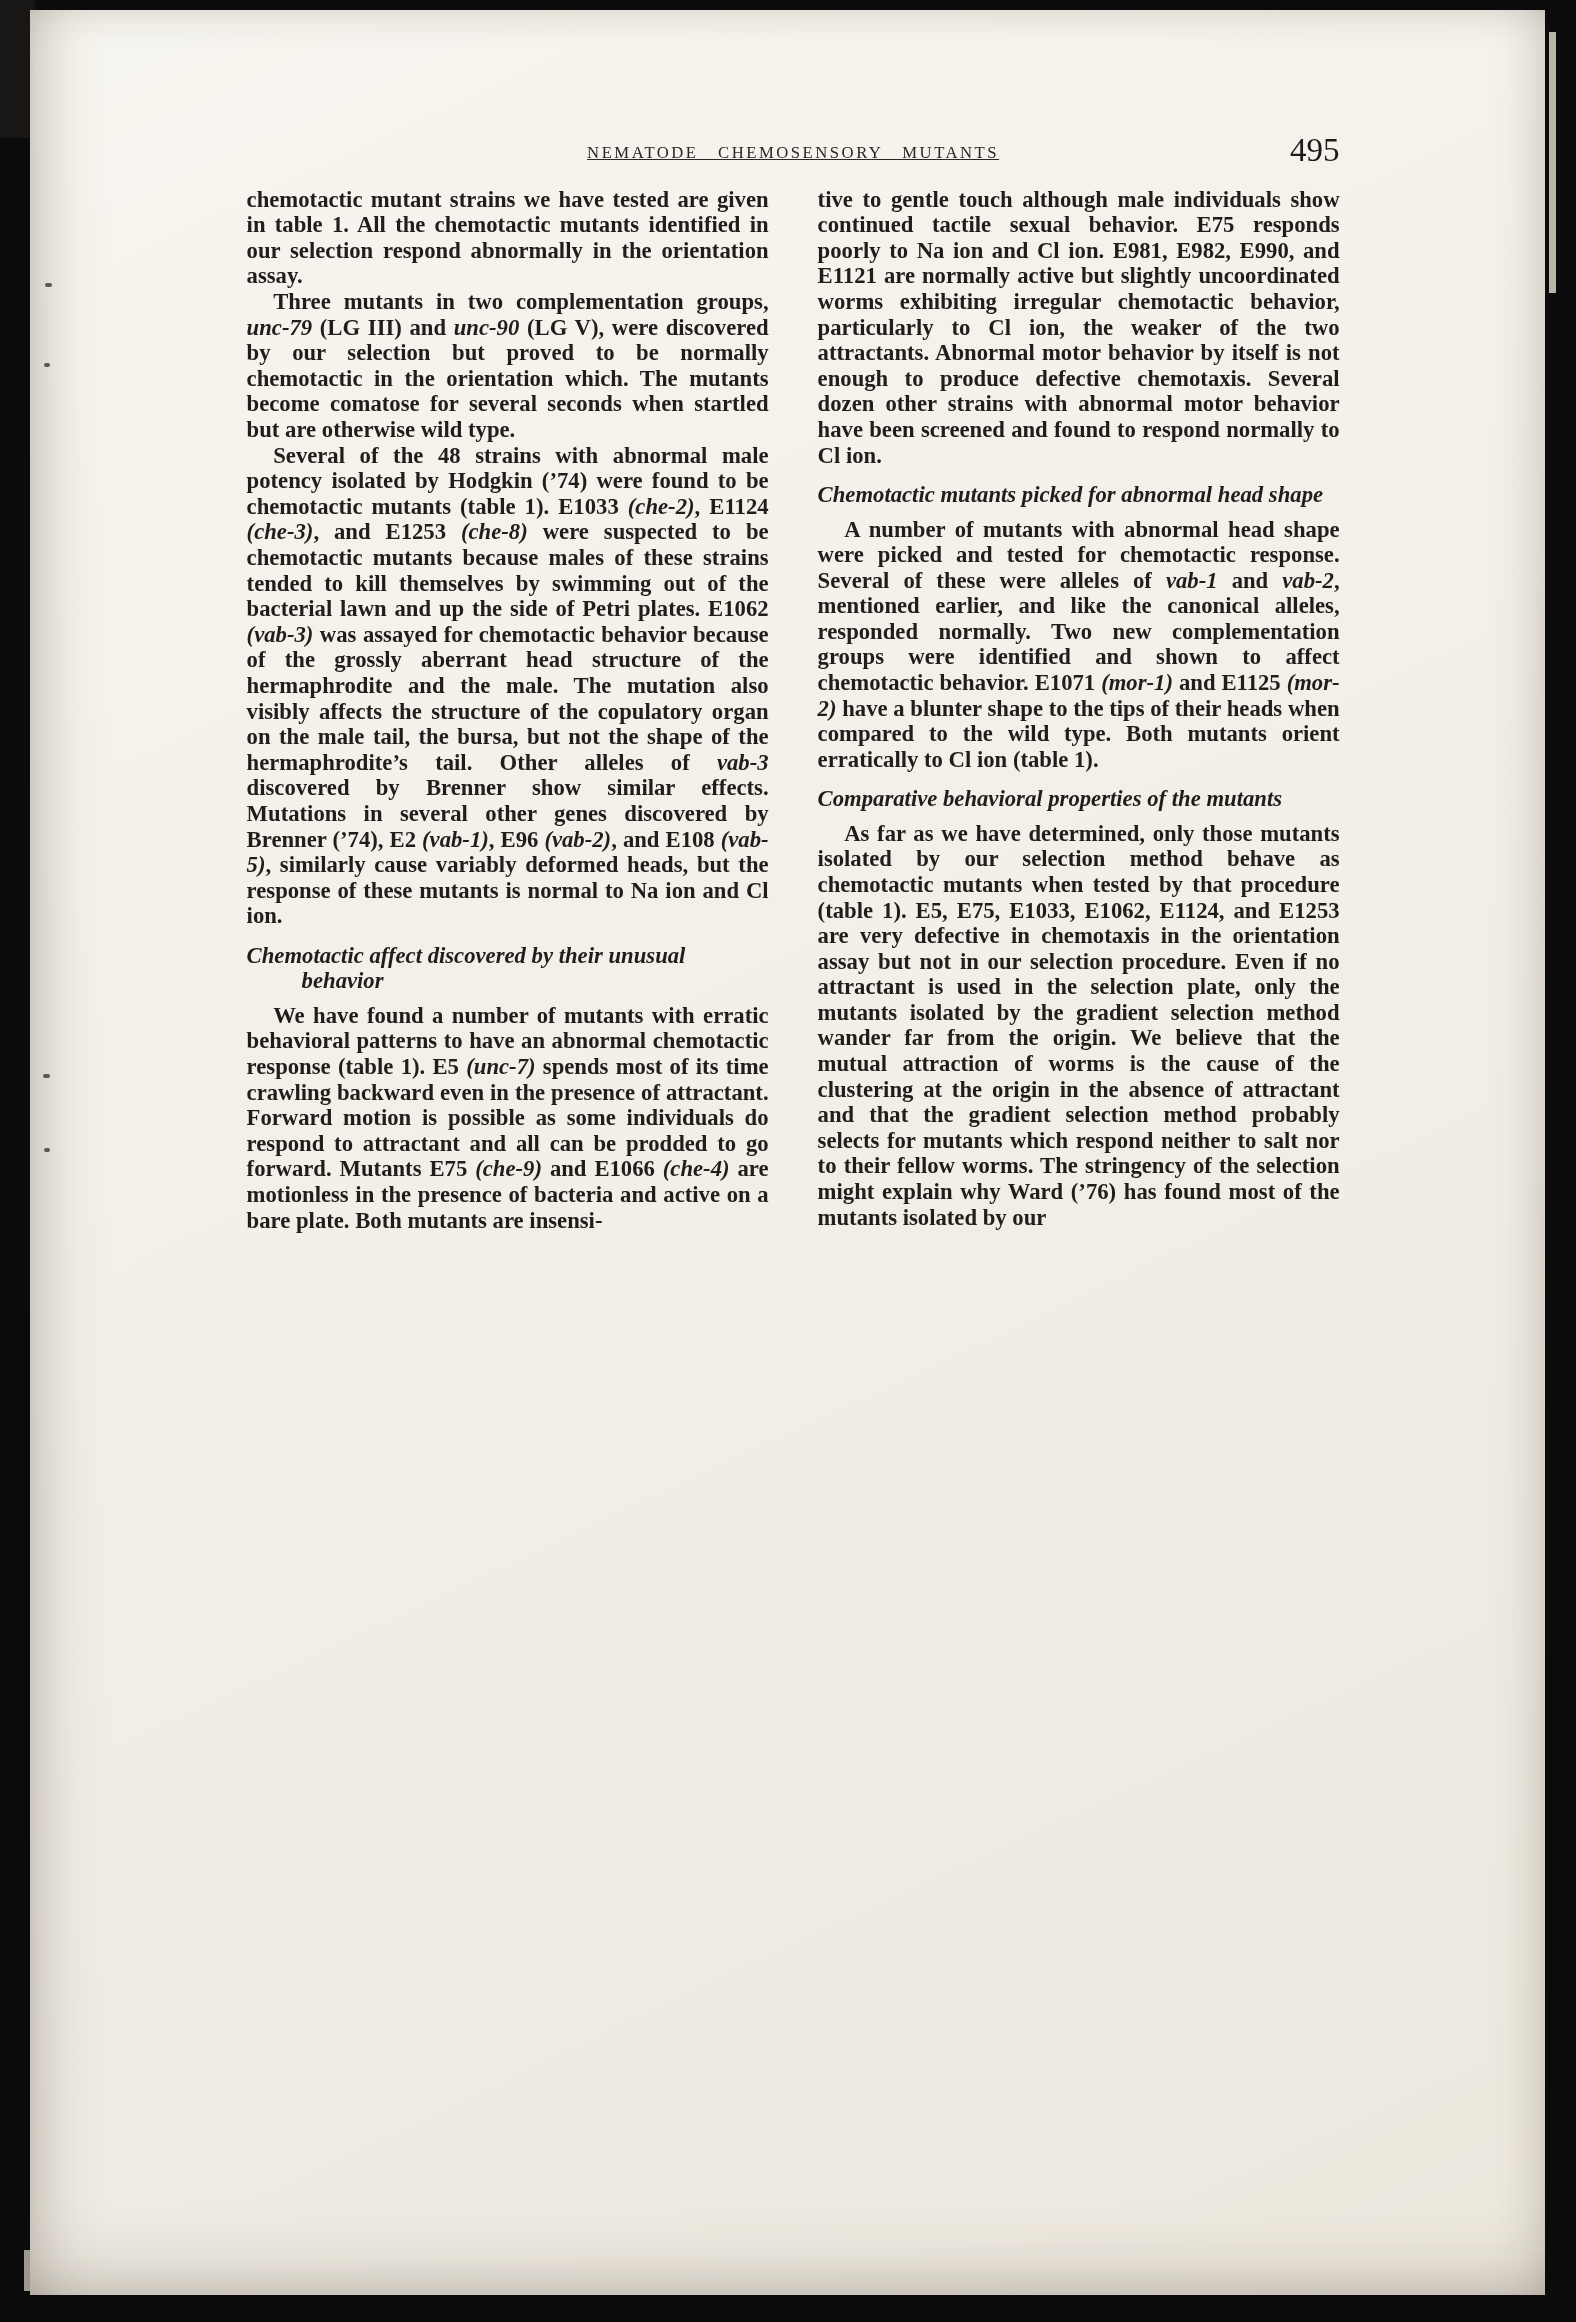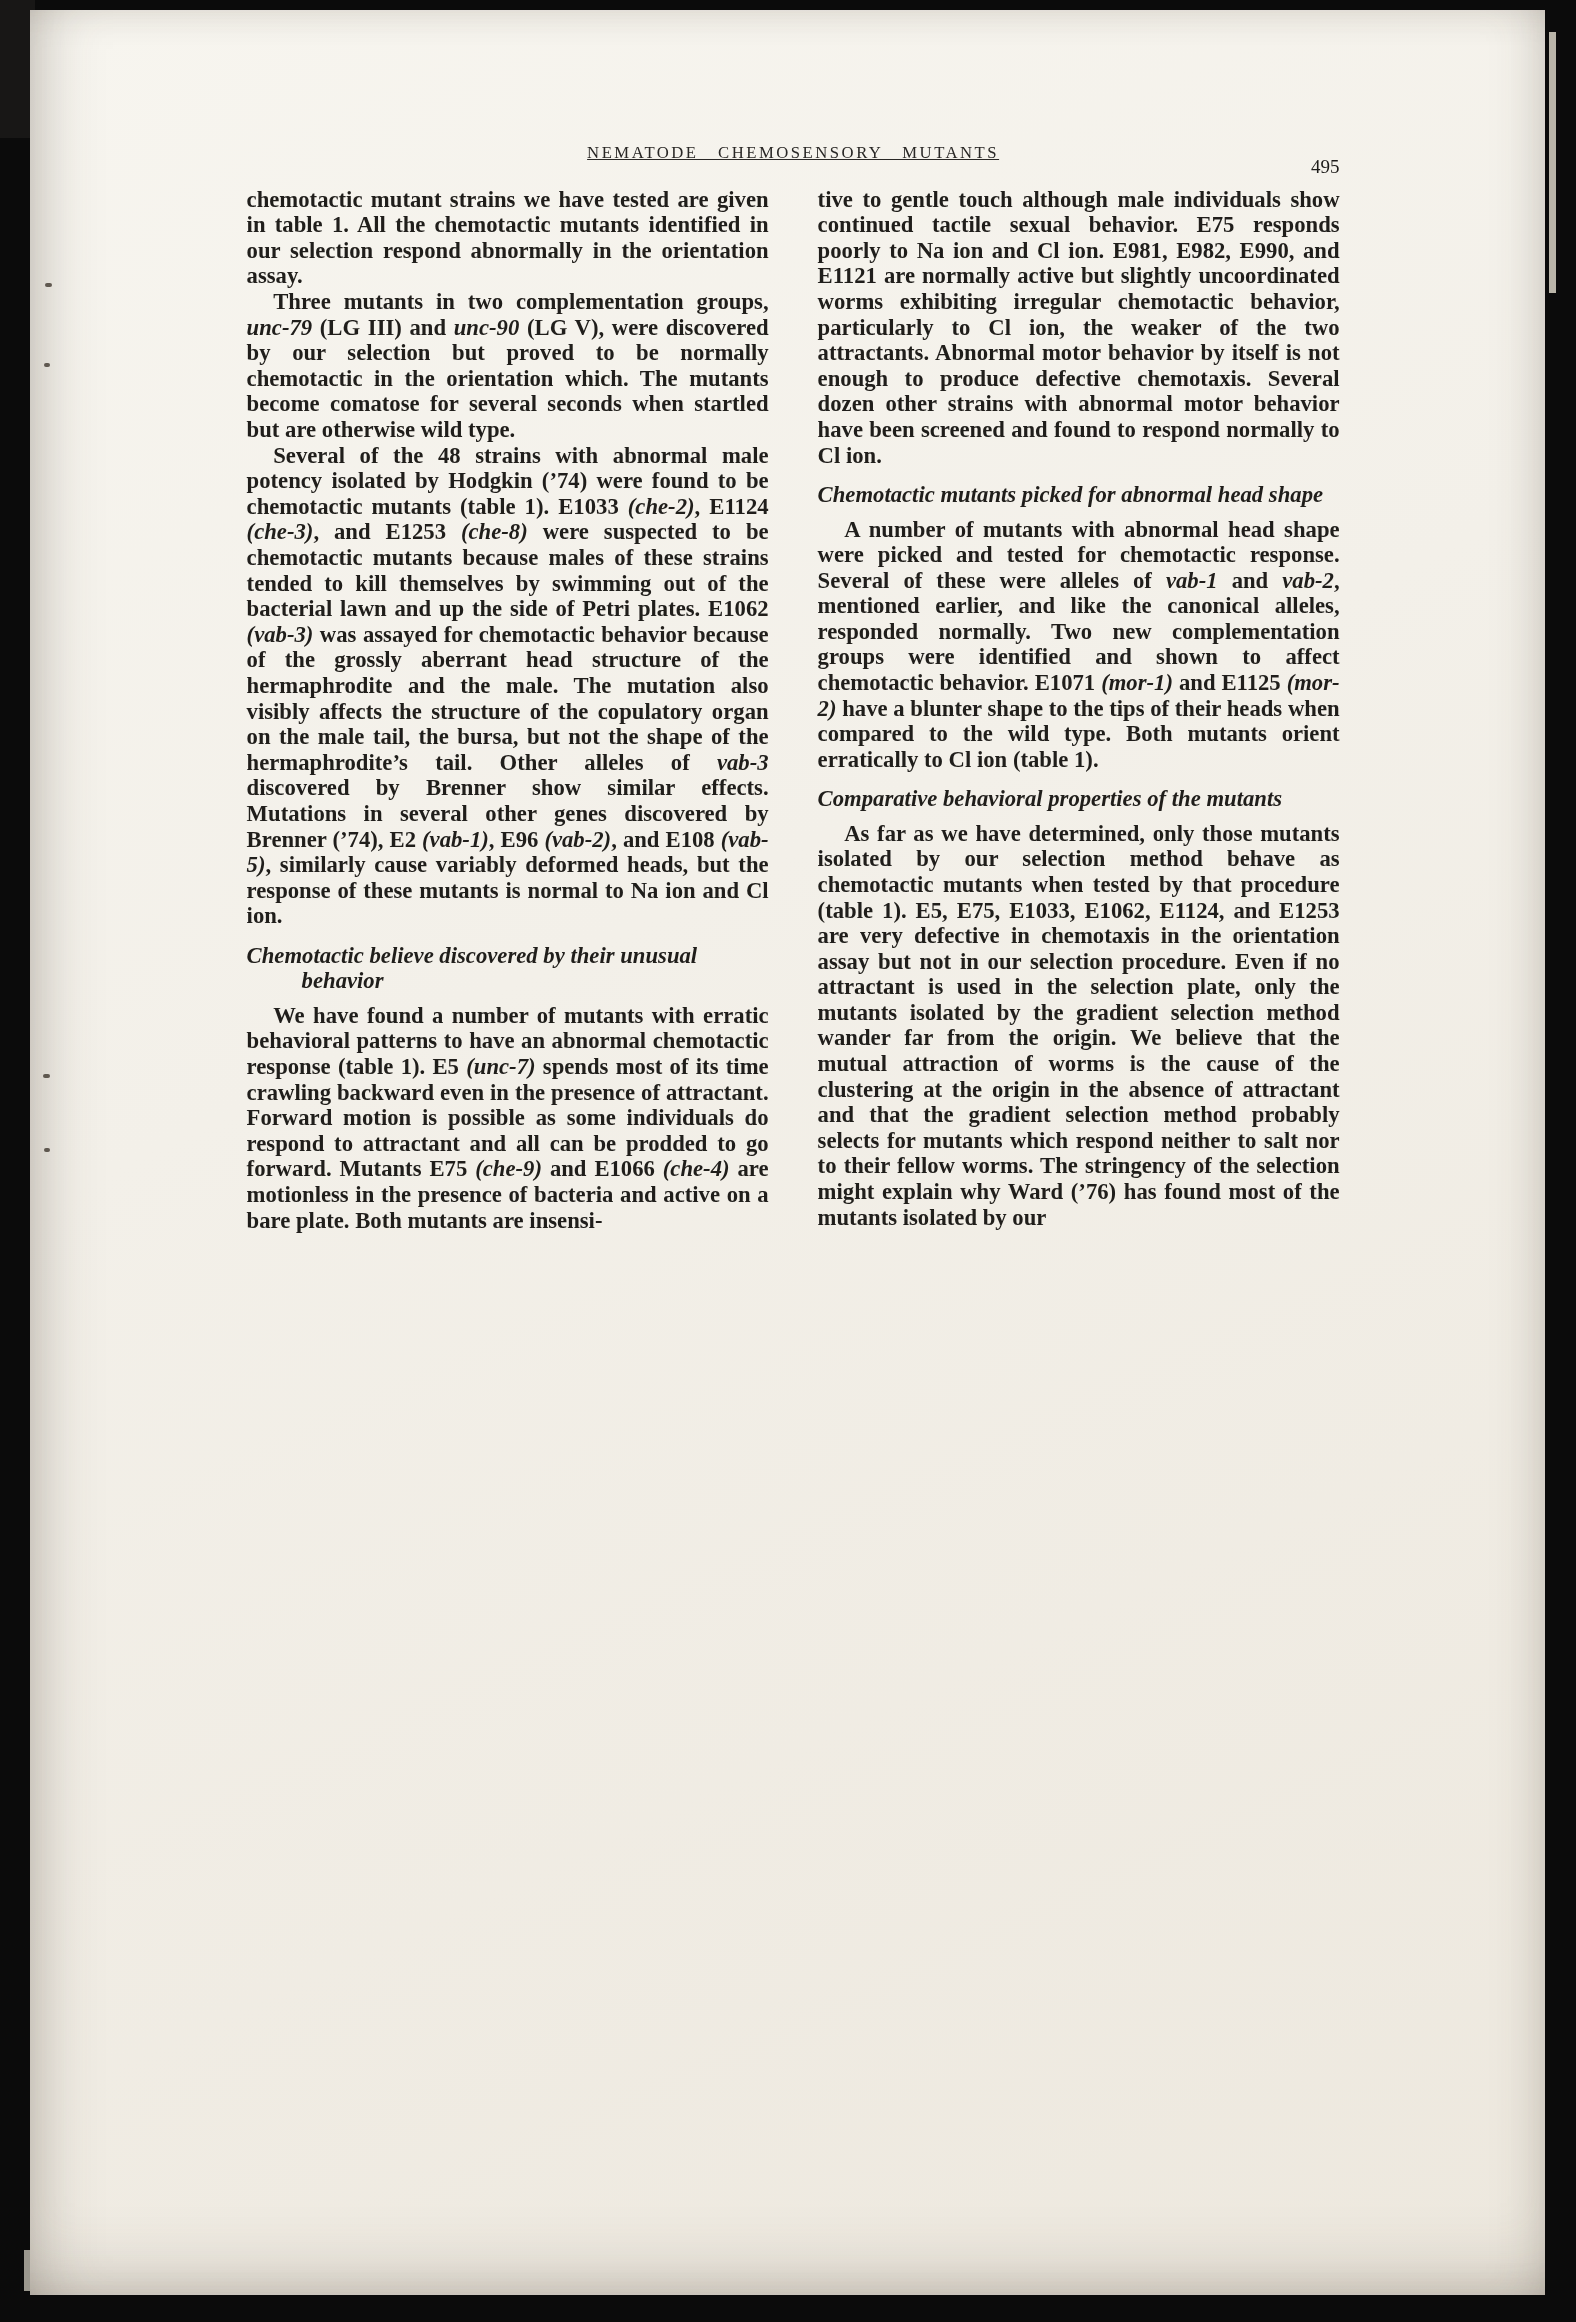--- a/index.html
+++ b/index.html
@@ -35,21 +35,21 @@
   .textblock {
     position: absolute; left: 217px; top: 126px; width: 1093px;
     color: #1f1d1a;
   }
   .running-head { position: relative; height: 35px; }
   .rh-title {
     text-align: center; font-size: 16.7px; letter-spacing: 2.5px;
     word-spacing: 12.8px; color: #292725; padding-top: 6.9px; text-decoration: underline;
   }
   .rh-number {
-    position: absolute; right: 0; top: -3.9px; font-size: 19px; color: #1d1b19; margin-top: 24px;
+    position: absolute; right: 0; top: -3.9px; font-size: 33px; color: #1d1b19;
   }
   .columns { display: flex; gap: 49px; margin-top: 15.8px; font-weight: bold; }
   .col {
     width: 522px; font-size: 22.7px; line-height: 25.6px;
     text-align: justify; color: #201e1b;
   }
   .para { margin: 0; }
   .para.indent { text-indent: 26.6px; }
   .heading {
     font-style: italic; text-align: left;
@@ -74,21 +74,21 @@
     <div class="textblock">
       <div class="running-head">
         <div class="rh-title">NEMATODE CHEMOSENSORY MUTANTS</div>
         <div class="rh-number">495</div>
       </div>
       <div class="columns">
         <div class="col" id="col-left">
             <div class="para"><span>chemotactic mutant strains we have tested are given in table 1. All the chemotactic mutants identified in our selection respond abnormally in the orientation assay.</span></div>
             <div class="para indent"><span>Three mutants in two complementation groups, </span><span class="it">unc-79</span><span> (LG III) and </span><span class="it">unc-90</span><span> (LG V), were discovered by our selection but proved to be normally chemotactic in the orientation which. The mutants become comatose for several seconds when startled but are otherwise wild type.</span></div>
             <div class="para indent"><span>Several of the 48 strains with abnormal male potency isolated by Hodgkin (’74) were found to be chemotactic mutants (table 1). E1033 </span><span class="it">(che-2)</span><span>, E1124 </span><span class="it">(che-3)</span><span>, and E1253 </span><span class="it">(che-8)</span><span> were suspected to be chemotactic mutants because males of these strains tended to kill themselves by swimming out of the bacterial lawn and up the side of Petri plates. E1062 </span><span class="it">(vab-3)</span><span> was assayed for chemotactic behavior because of the grossly aberrant head structure of the hermaphrodite and the male. The mutation also visibly affects the structure of the copulatory organ on the male tail, the bursa, but not the shape of the hermaphrodite’s tail. Other alleles of </span><span class="it">vab-3</span><span> discovered by Brenner show similar effects. Mutations in several other genes discovered by Brenner (’74), E2 </span><span class="it">(vab-1)</span><span>, E96 </span><span class="it">(vab-2)</span><span>, and E108 </span><span class="it">(vab-5)</span><span>, similarly cause variably deformed heads, but the response of these mutants is normal to Na ion and Cl ion.</span></div>
-            <div class="heading"><span>Chemotactic believe discovered by their unusual behavior</span></div>
+            <div class="heading"><span>Chemotactic affect discovered by their unusual behavior</span></div>
             <div class="para indent"><span>We have found a number of mutants with erratic behavioral patterns to have an abnormal chemotactic response (table 1). E5 </span><span class="it">(unc-7)</span><span> spends most of its time crawling backward even in the presence of attractant. Forward motion is possible as some individuals do respond to attractant and all can be prodded to go forward. Mutants E75 </span><span class="it">(che-9)</span><span> and E1066 </span><span class="it">(che-4)</span><span> are motionless in the presence of bacteria and active on a bare plate. Both mutants are insensi-</span></div>
           </div>
         <div class="col" id="col-right">
             <div class="para"><span>tive to gentle touch although male individuals show continued tactile sexual behavior. E75 responds poorly to Na ion and Cl ion. E981, E982, E990, and E1121 are normally active but slightly uncoordinated worms exhibiting irregular chemotactic behavior, particularly to Cl ion, the weaker of the two attractants. Abnormal motor behavior by itself is not enough to produce defective chemotaxis. Several dozen other strains with abnormal motor behavior have been screened and found to respond normally to Cl ion.</span></div>
             <div class="heading"><span>Chemotactic mutants picked for abnormal head shape</span></div>
             <div class="para indent"><span>A number of mutants with abnormal head shape were picked and tested for chemotactic response. Several of these were alleles of </span><span class="it">vab-1</span><span> and </span><span class="it">vab-2</span><span>, mentioned earlier, and like the canonical alleles, responded normally. Two new complementation groups were identified and shown to affect chemotactic behavior. E1071 </span><span class="it">(mor-1)</span><span> and E1125 </span><span class="it">(mor-2)</span><span> have a blunter shape to the tips of their heads when compared to the wild type. Both mutants orient erratically to Cl ion (table 1).</span></div>
             <div class="heading"><span>Comparative behavioral properties of the mutants</span></div>
             <div class="para indent"><span>As far as we have determined, only those mutants isolated by our selection method behave as chemotactic mutants when tested by that procedure (table 1). E5, E75, E1033, E1062, E1124, and E1253 are very defective in chemotaxis in the orientation assay but not in our selection procedure. Even if no attractant is used in the selection plate, only the mutants isolated by the gradient selection method wander far from the origin. We believe that the mutual attraction of worms is the cause of the clustering at the origin in the absence of attractant and that the gradient selection method probably selects for mutants which respond neither to salt nor to their fellow worms. The stringency of the selection might explain why Ward (’76) has found most of the mutants isolated by our</span></div>
           </div>
       </div>

